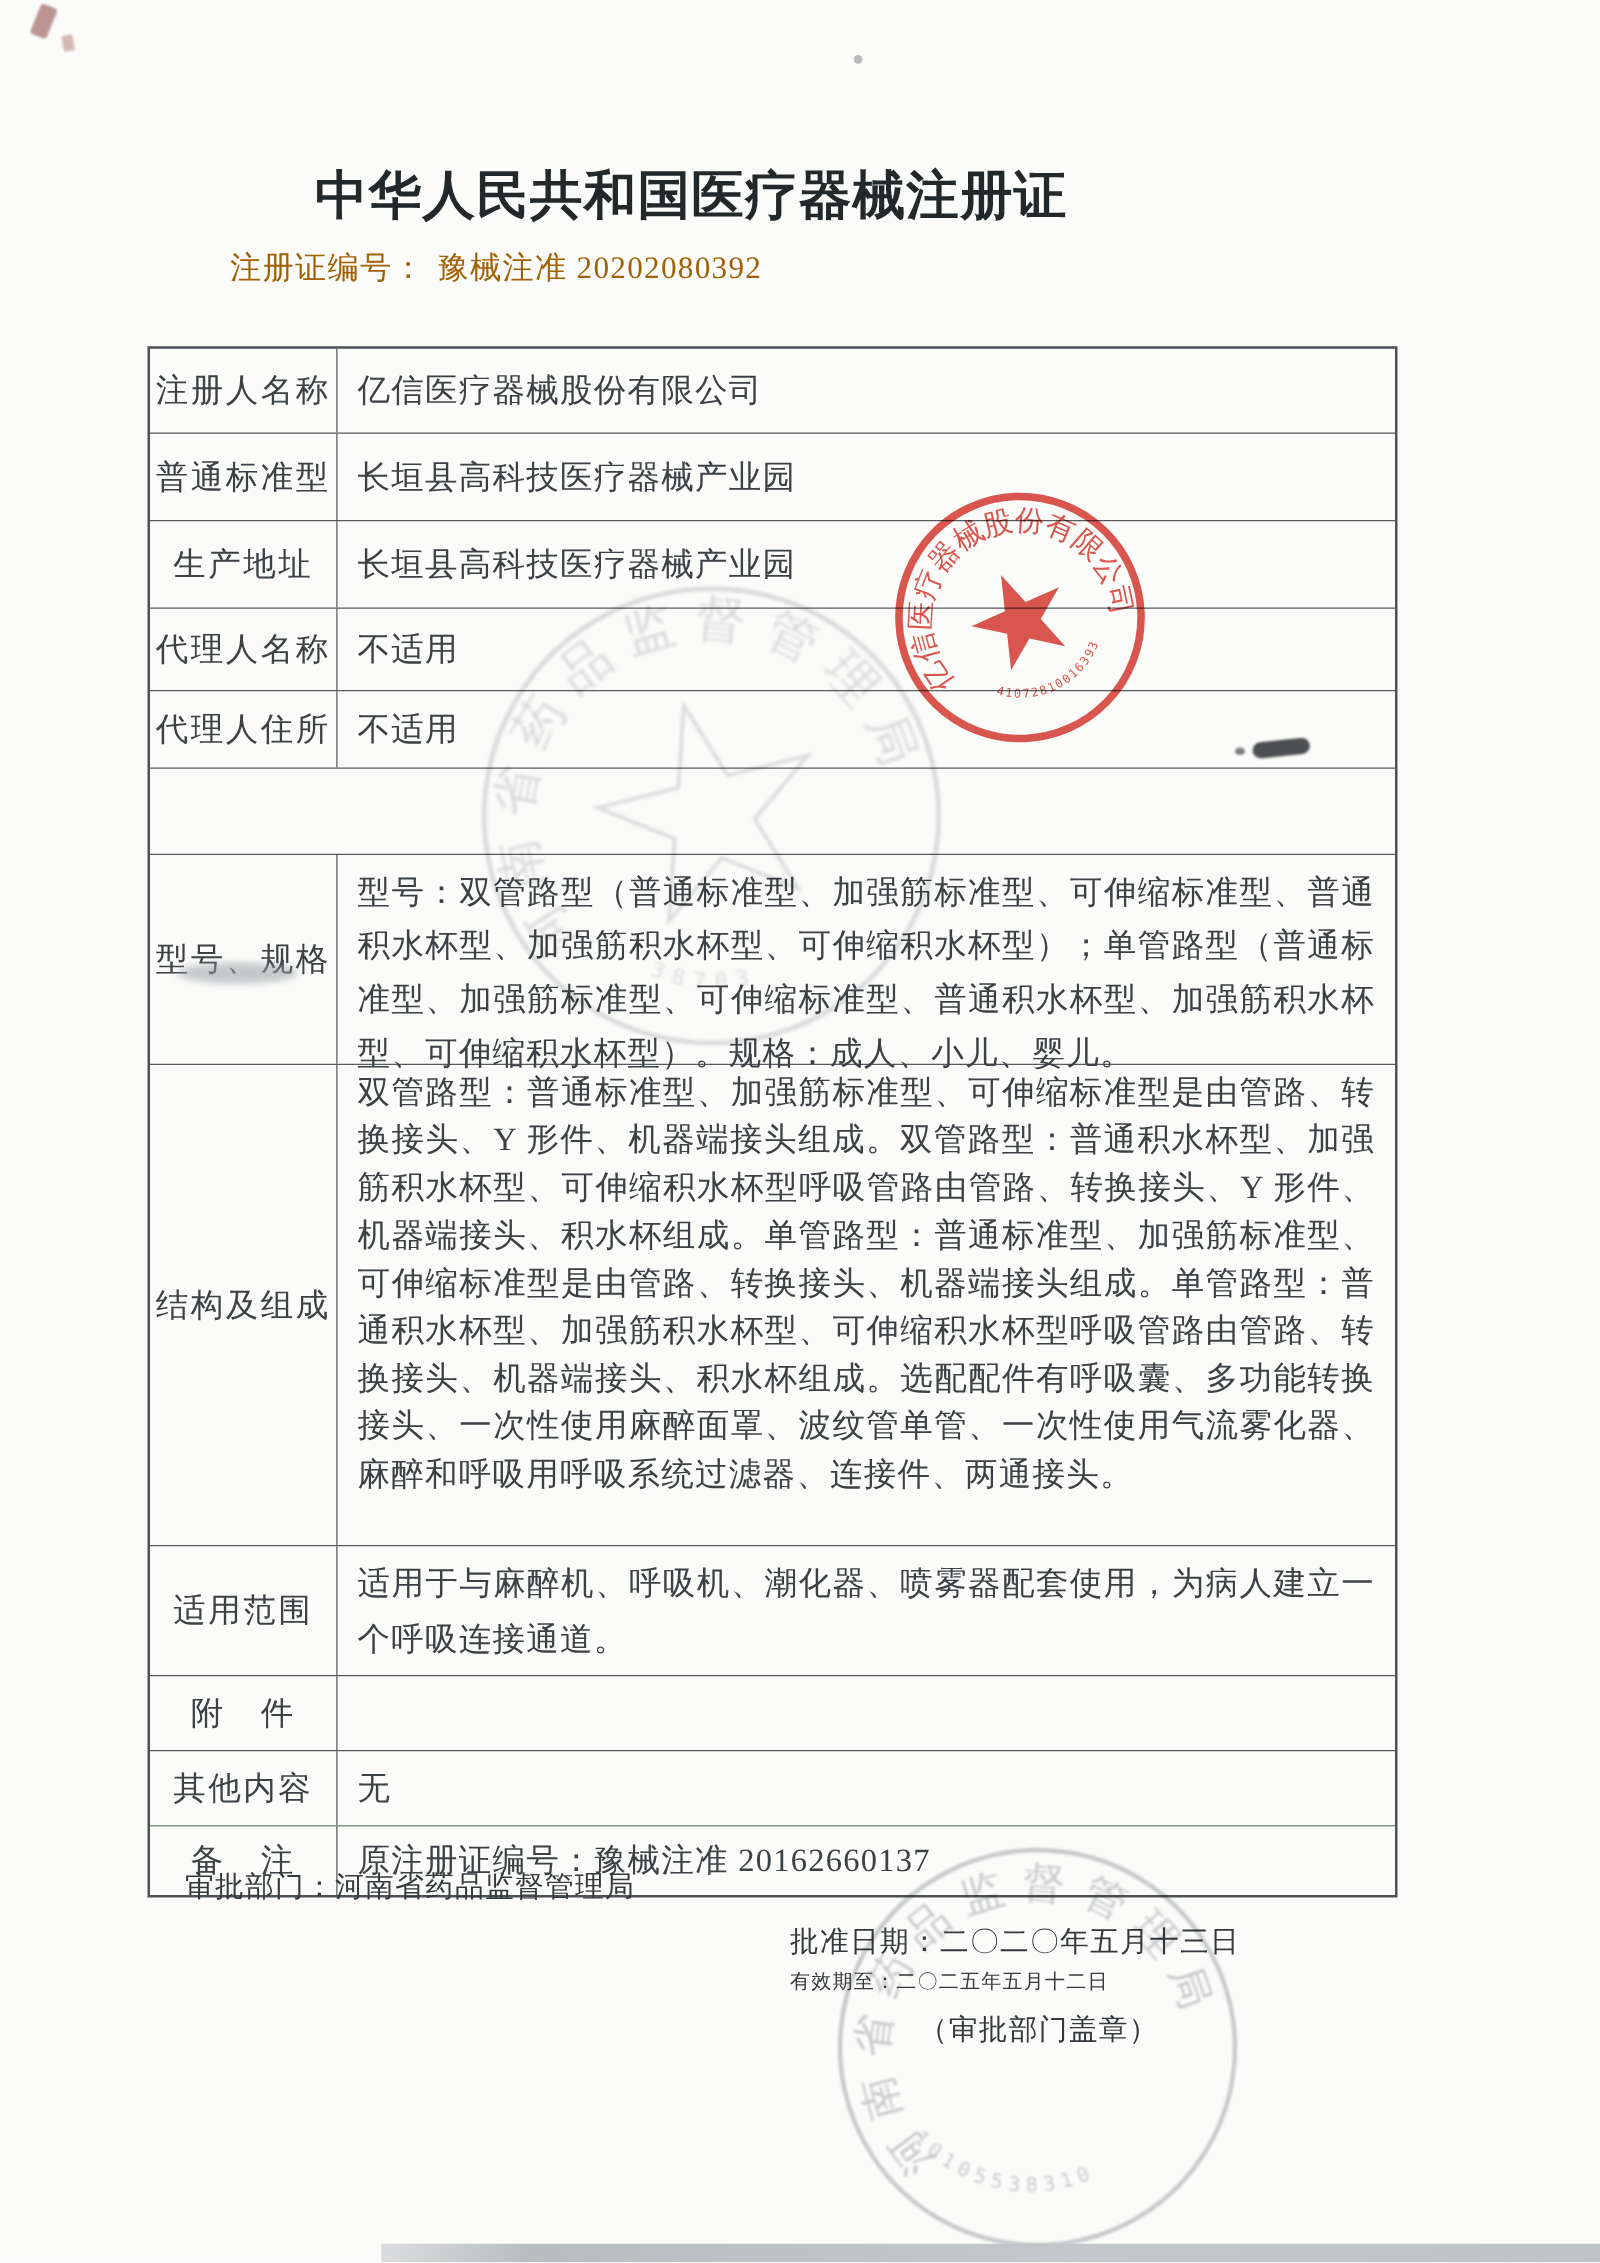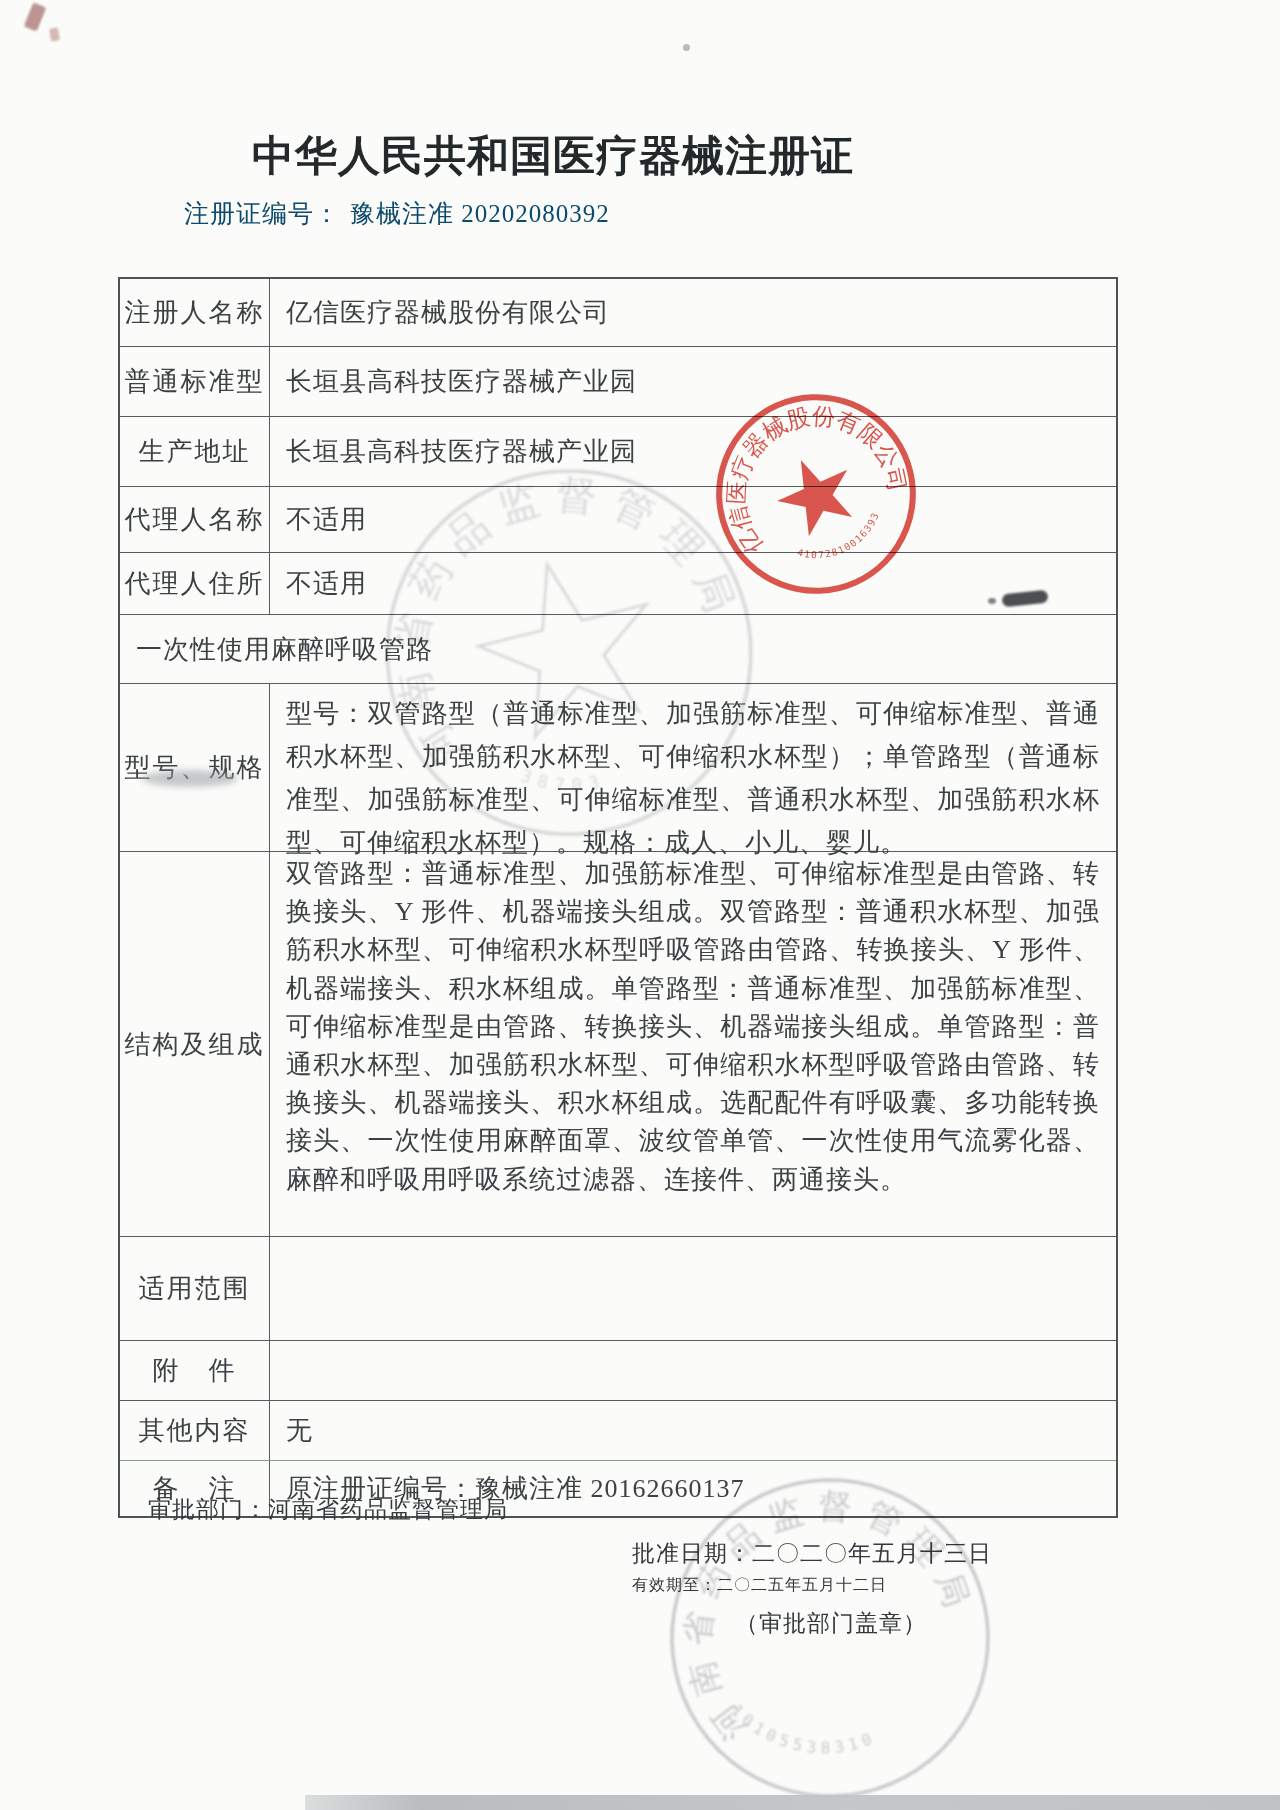--- a/index.html
+++ b/index.html
@@ -6,21 +6,21 @@
   .page {
     position:relative; width:1280px; height:1810px;
     background:#fbfbf9; overflow:hidden;
     font-family:"Liberation Serif","DejaVu Serif",serif;
     color:#34393d;
   }
   .title {
     position:absolute; top:128px; left:252px;
     font-size:42px; font-weight:bold; letter-spacing:1px; color:#23282b;
   }
-  .regline { position:absolute; top:197px; left:184px; font-size:25px; color:#0c4a6e; letter-spacing:1px; }
+  .regline { position:absolute; top:197px; left:184px; font-size:25px; color:#a16207; letter-spacing:1px; }
   .regline .num { margin-left:10px; }
 
   .cert-table {
     position:absolute; left:118px; top:277px; width:1000px;
     border:2px solid #4d5254; box-sizing:border-box; background:transparent;
   }
   .trow { display:flex; border-bottom:1.5px solid #565b5e; box-sizing:border-box; }
   .trow:last-child { border-bottom:none; }
   .trow.green-top { border-top:1.5px solid #7ca08c; margin-top:-1.5px; }
   .cl {
@@ -86,32 +86,32 @@
     </div>
     <div class="trow r4">
       <div class="cl">代理人名称</div>
       <div class="cv">不适用</div>
     </div>
     <div class="trow r5">
       <div class="cl">代理人住所</div>
       <div class="cv">不适用</div>
     </div>
     <div class="trow r6">
-      <div class="cv">一次性使用麻醉呼吸管路</div>
     </div>
     <div class="trow r7">
       <div class="cl">型号、规格</div>
       <div class="cv block">型号：双管路型（普通标准型、加强筋标准型、可伸缩标准型、普通积水杯型、加强筋积水杯型、可伸缩积水杯型）；单管路型（普通标准型、加强筋标准型、可伸缩标准型、普通积水杯型、加强筋积水杯型、可伸缩积水杯型）。规格：成人、小儿、婴儿。</div>
     </div>
     <div class="trow r8">
       <div class="cl">结构及组成</div>
       <div class="cv block">双管路型：普通标准型、加强筋标准型、可伸缩标准型是由管路、转换接头、Y 形件、机器端接头组成。双管路型：普通积水杯型、加强筋积水杯型、可伸缩积水杯型呼吸管路由管路、转换接头、Y 形件、机器端接头、积水杯组成。单管路型：普通标准型、加强筋标准型、可伸缩标准型是由管路、转换接头、机器端接头组成。单管路型：普通积水杯型、加强筋积水杯型、可伸缩积水杯型呼吸管路由管路、转换接头、机器端接头、积水杯组成。选配配件有呼吸囊、多功能转换接头、一次性使用麻醉面罩、波纹管单管、一次性使用气流雾化器、麻醉和呼吸用呼吸系统过滤器、连接件、两通接头。</div>
     </div>
     <div class="trow r9">
       <div class="cl">适用范围</div>
+      <div class="cv block">适用于与麻醉机、呼吸机、潮化器、喷雾器配套使用，为病人建立一个呼吸连接通道。</div>
     </div>
     <div class="trow r10">
       <div class="cl">附　件</div>
     </div>
     <div class="trow r11">
       <div class="cl">其他内容</div>
       <div class="cv">无</div>
     </div>
     <div class="trow r12 green-top">
       <div class="cl">备　注</div>

